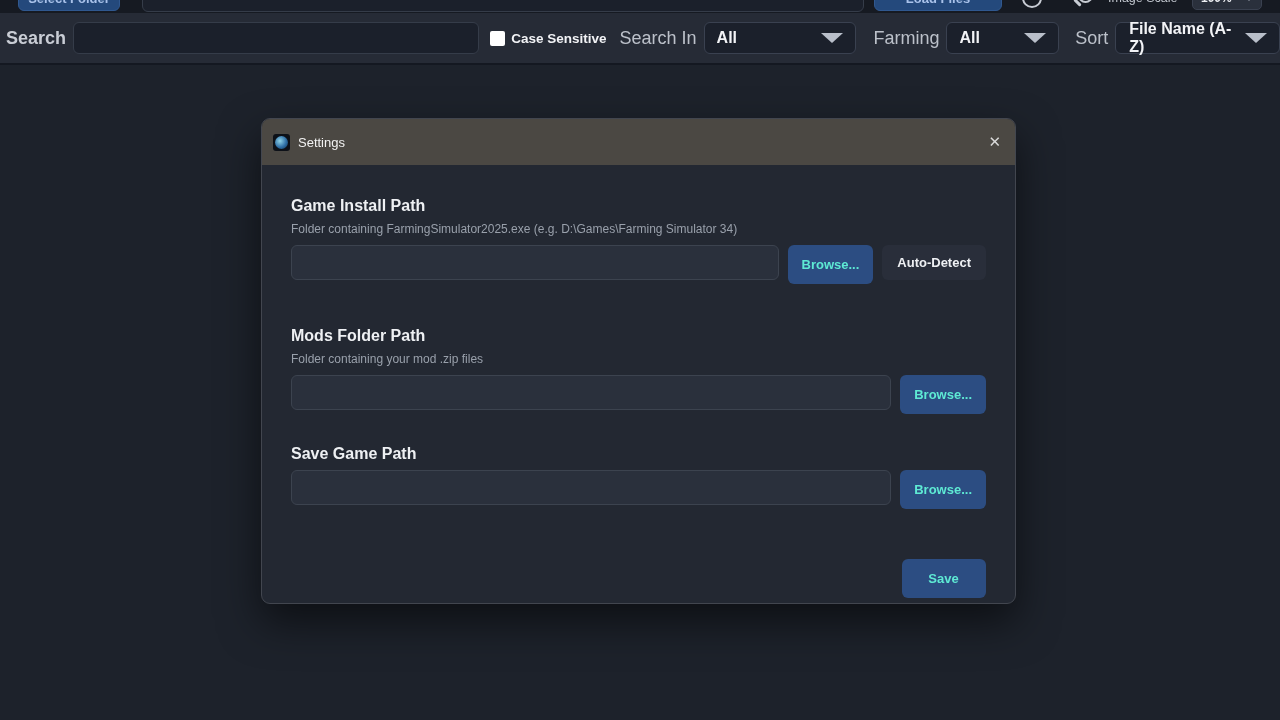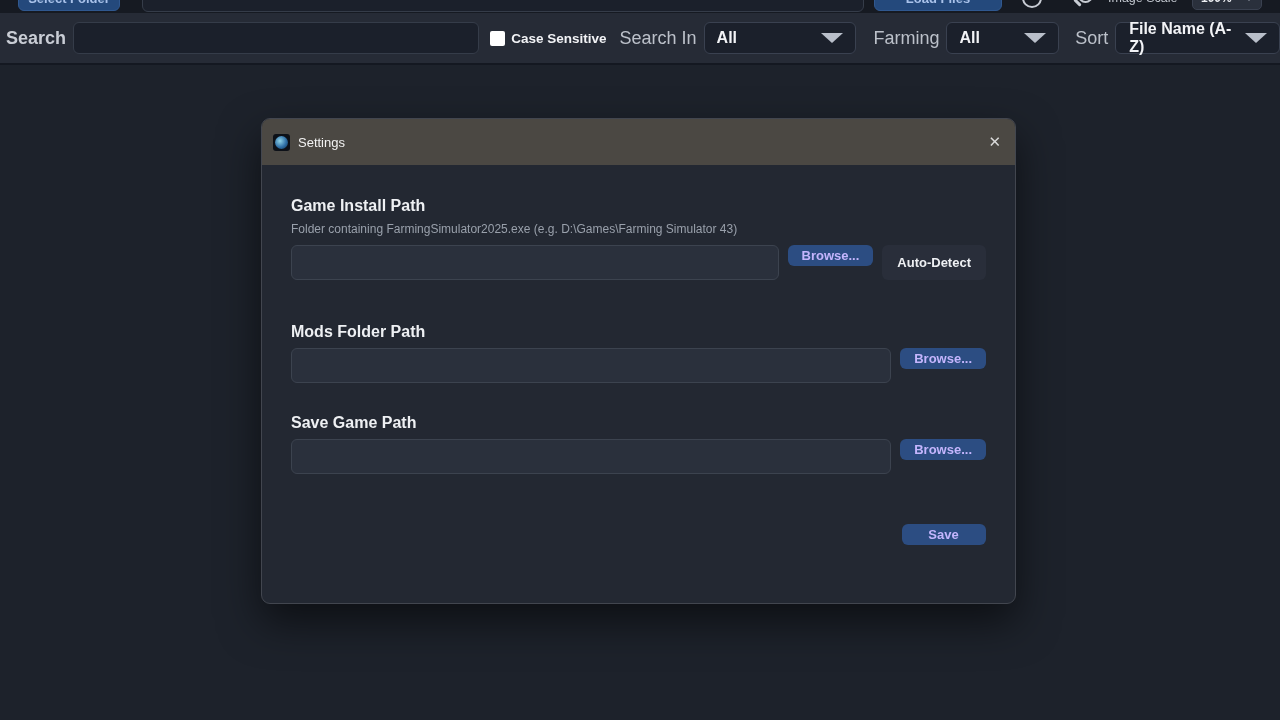--- a/index.html
+++ b/index.html
@@ -95,21 +95,21 @@
   .dlg-body { padding: 33px 29px 0 29px; }
   .sec-heading { font-size: 16px; font-weight: bold; color: #eef0f3; line-height: 15px; }
   .sec-desc { margin-top: 9px; font-size: 12px; color: #99a0ab; line-height: 14px; }
   .field-row { margin-top: 9px; display: flex; gap: 9px; }
   .dlg-input {
     flex: 1; height: 35px; background: #2a303c; border: 1px solid #3c434f;
     border-radius: 6px; color: #e8eaee; font-family: inherit; font-size: 13px;
     padding: 0 10px; outline: none;
   }
   .btn-blue {
-    height: 21px; padding: 0 14px; background: #2c4d82; color: #c4b5fd;
+    height: 39px; padding: 0 14px; background: #2c4d82; color: #5eead4;
     border: none; border-radius: 6px; font-family: inherit; font-size: 13px;
     font-weight: bold; cursor: pointer;
   }
   .btn-dark {
     height: 35px; padding: 0 15px; background: #292e3a; color: #eef0f3;
     border: none; border-radius: 6px; font-family: inherit; font-size: 13px;
     font-weight: bold; cursor: pointer;
   }
   .sec1 { margin-bottom: 44px; }
   .sec2 { margin-bottom: 32px; }
@@ -159,30 +159,31 @@
 <div class="dialog">
   <div class="titlebar">
     <span class="app-icon"></span>
     <span class="dlg-title">Settings</span>
     <span class="close-x">✕</span>
   </div>
   <div class="dlg-body">
 
     <div class="sec1">
       <div class="sec-heading">Game Install Path</div>
-      <div class="sec-desc">Folder containing FarmingSimulator2025.exe (e.g. D:\Games\Farming Simulator 43)</div>
+      <div class="sec-desc">Folder containing FarmingSimulator2025.exe (e.g. D:\Games\Farming Simulator 34)</div>
       <div class="field-row">
         <input class="dlg-input" value="" style="">
         <button class="btn-blue">Browse...</button>
         <button class="btn-dark">Auto-Detect</button>
       </div>
     </div>
 
     <div class="sec2">
       <div class="sec-heading">Mods Folder Path</div>
+      <div class="sec-desc">Folder containing your mod .zip files</div>
       <div class="field-row">
         <input class="dlg-input" value="" style="">
         <button class="btn-blue">Browse...</button>
       </div>
     </div>
 
     <div class="sec3">
       <div class="sec-heading">Save Game Path</div>
       <div class="field-row">
         <input class="dlg-input" value="" style="">

